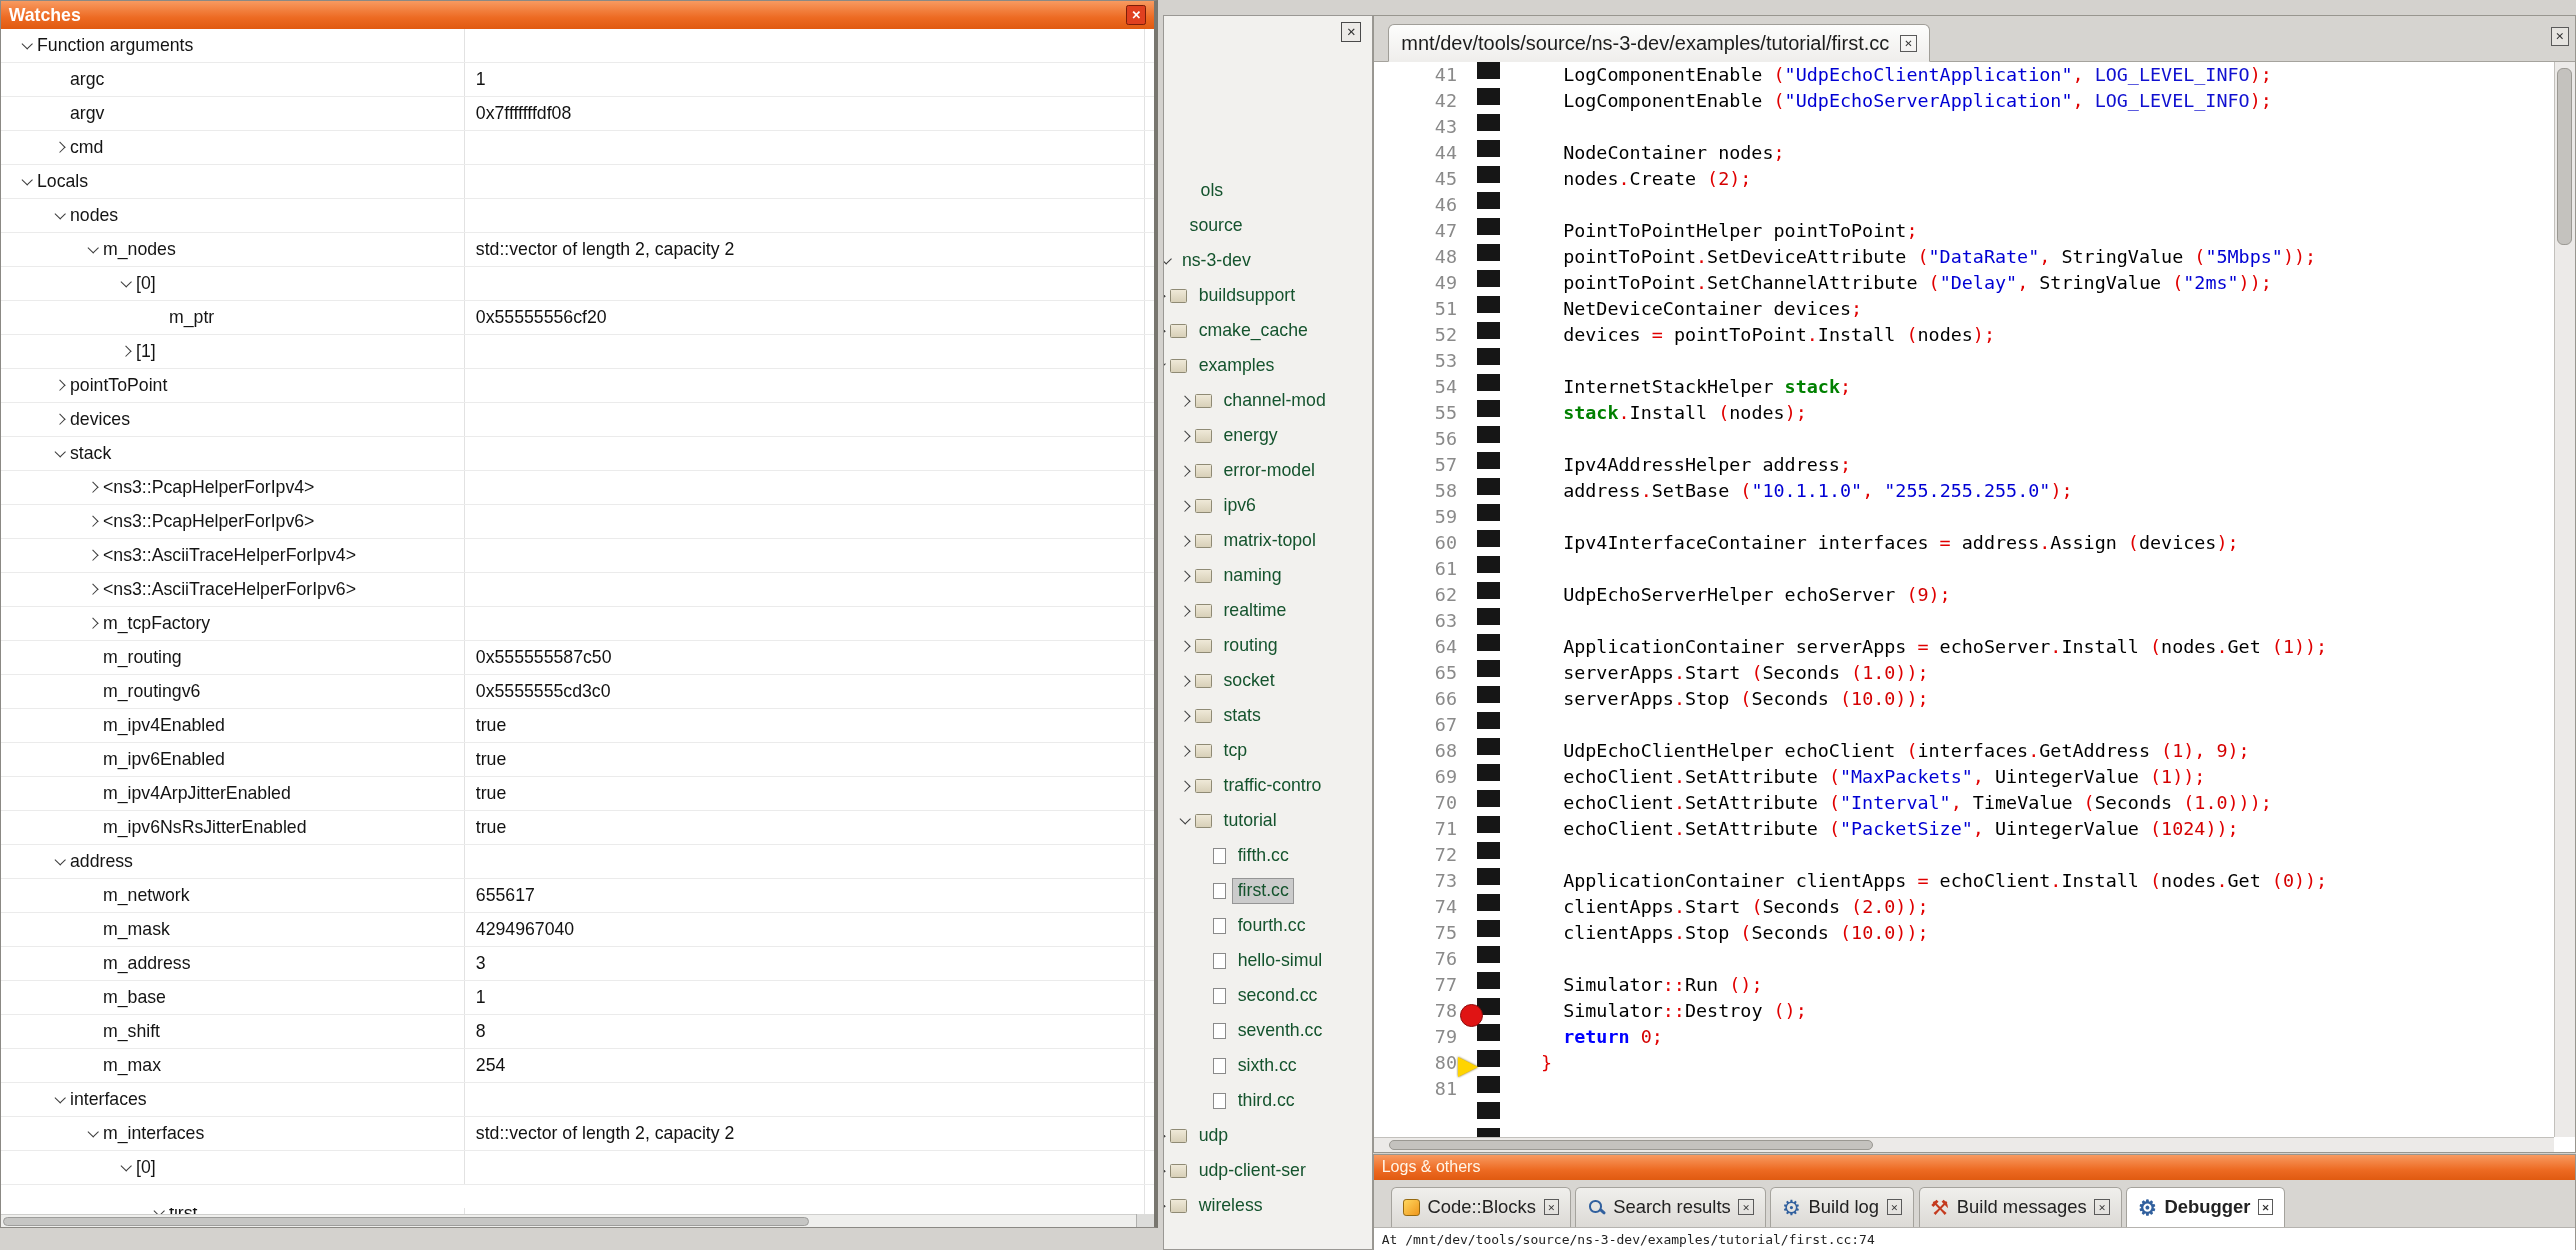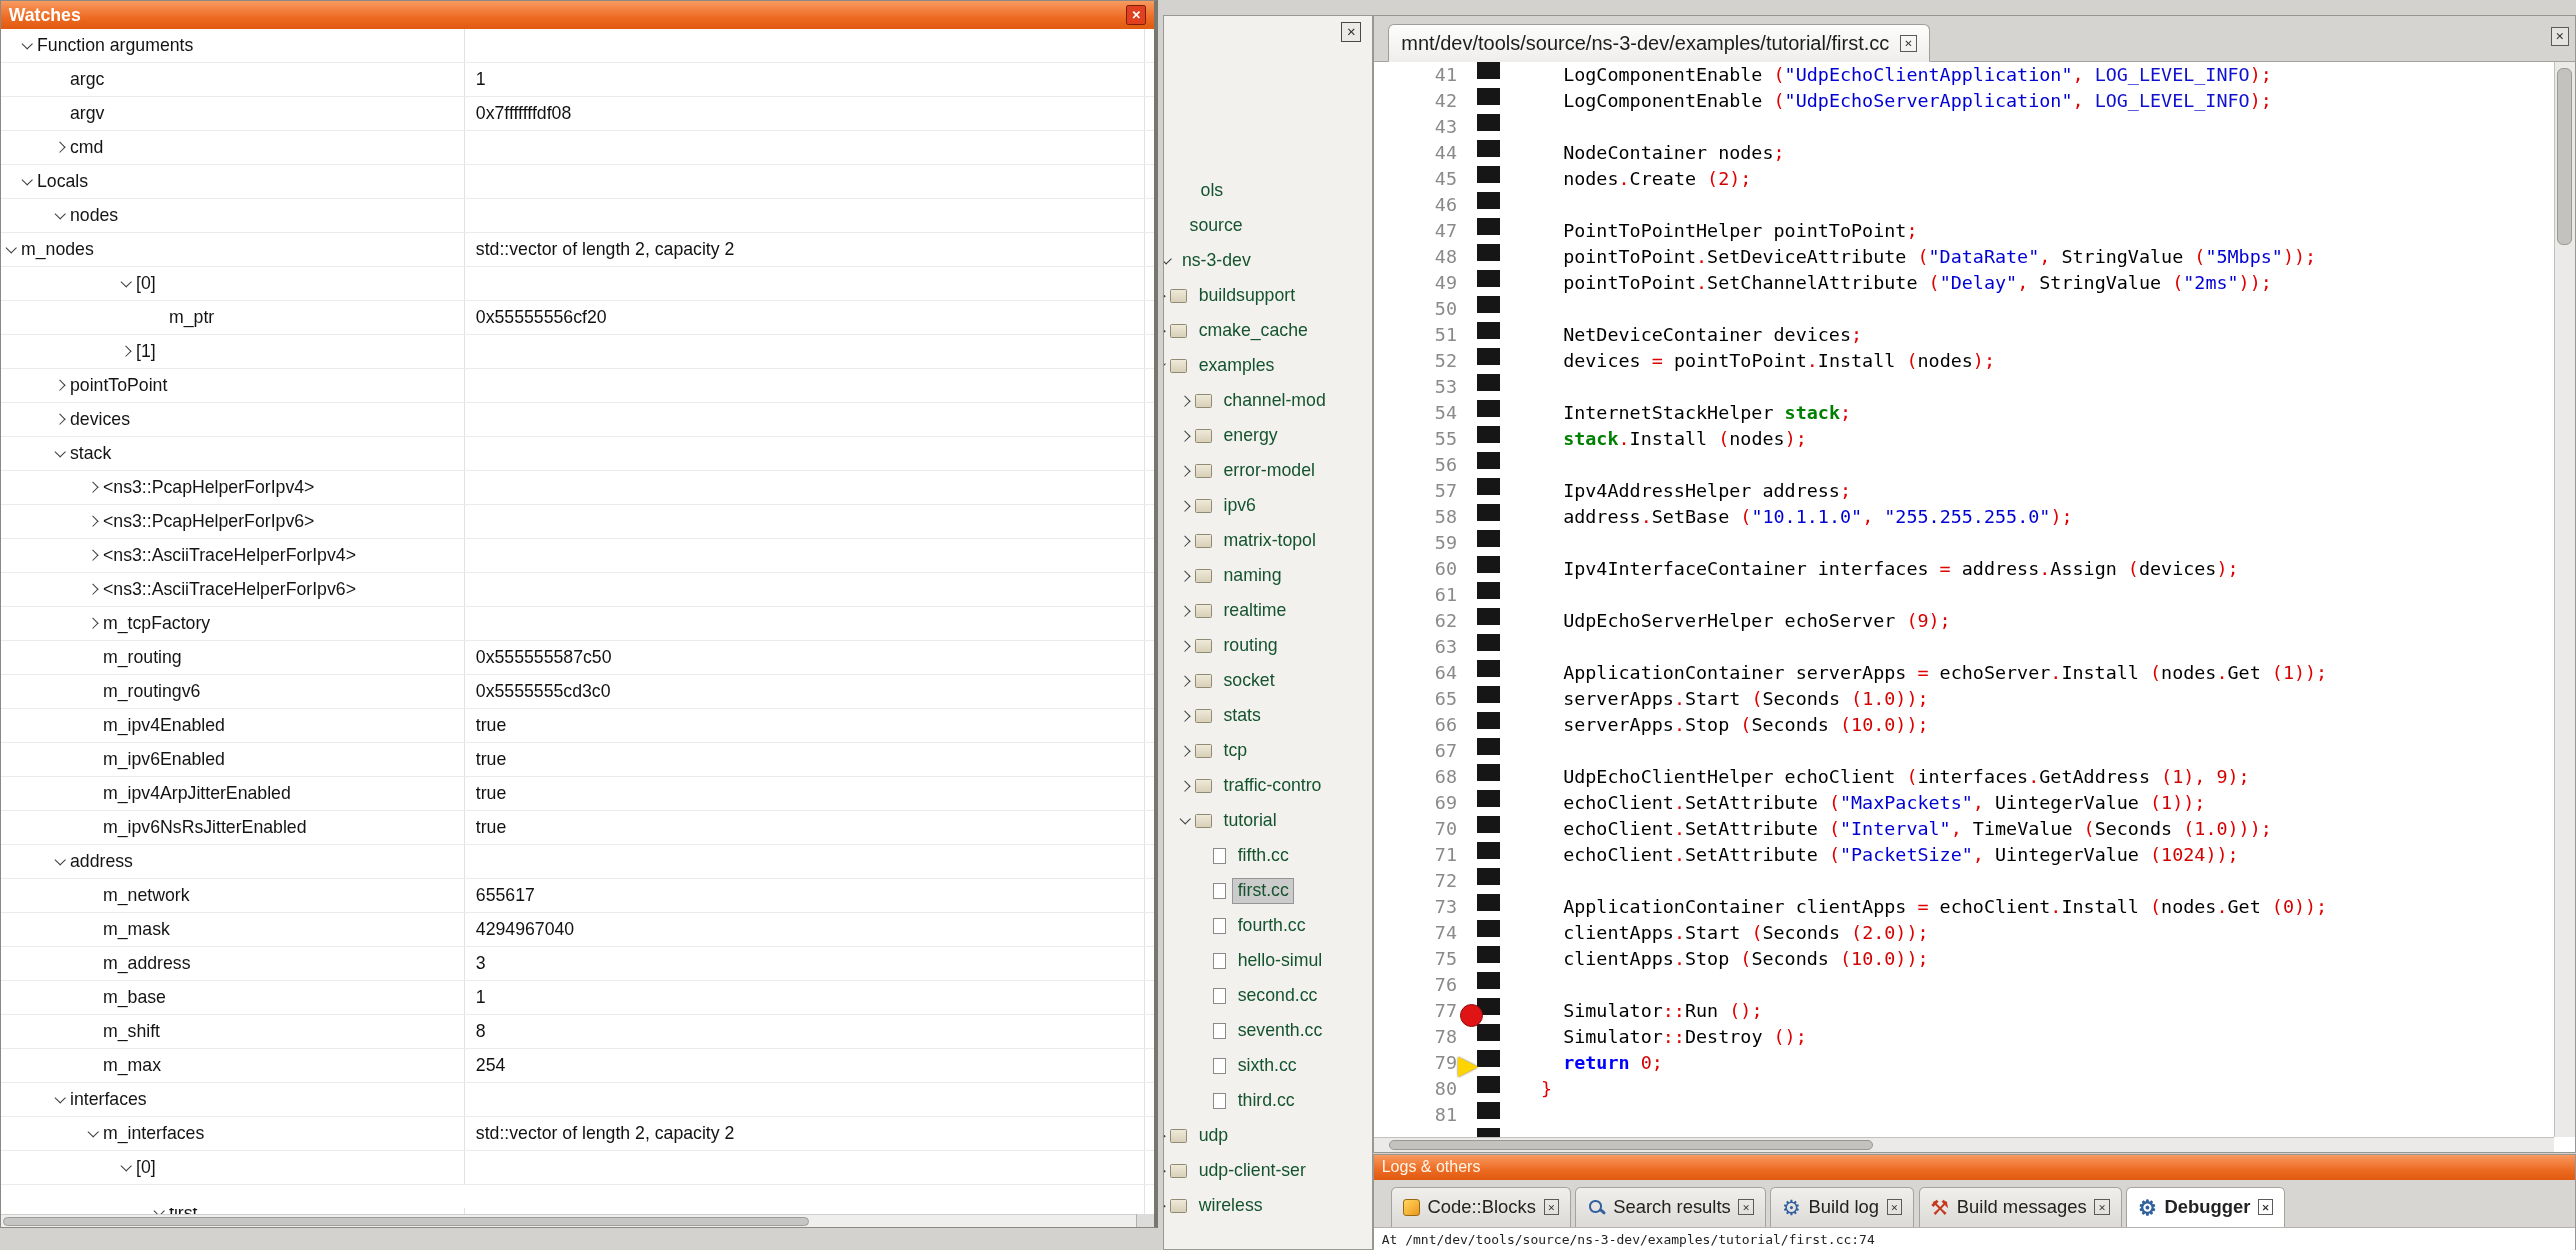--- a/index.html
+++ b/index.html
@@ -282,21 +282,20 @@
       <div id="lines">
           <div class="cline"><span class="lnum">41</span><span class="ltext"><span class="tk-t">  LogComponentEnable </span><span class="tk-o">(</span><span class="tk-s">"UdpEchoClientApplication"</span><span class="tk-o">,</span><span class="tk-t"> </span><span class="tk-u">LOG_LEVEL_INFO</span><span class="tk-o">);</span></span></div>
           <div class="cline"><span class="lnum">42</span><span class="ltext"><span class="tk-t">  LogComponentEnable </span><span class="tk-o">(</span><span class="tk-s">"UdpEchoServerApplication"</span><span class="tk-o">,</span><span class="tk-t"> </span><span class="tk-u">LOG_LEVEL_INFO</span><span class="tk-o">);</span></span></div>
           <div class="cline"><span class="lnum">43</span><span class="ltext"></span></div>
           <div class="cline"><span class="lnum">44</span><span class="ltext"><span class="tk-t">  NodeContainer nodes</span><span class="tk-o">;</span></span></div>
           <div class="cline"><span class="lnum">45</span><span class="ltext"><span class="tk-t">  nodes</span><span class="tk-o">.</span><span class="tk-t">Create </span><span class="tk-o">(</span><span class="tk-n">2</span><span class="tk-o">);</span></span></div>
           <div class="cline"><span class="lnum">46</span><span class="ltext"></span></div>
           <div class="cline"><span class="lnum">47</span><span class="ltext"><span class="tk-t">  PointToPointHelper pointToPoint</span><span class="tk-o">;</span></span></div>
           <div class="cline"><span class="lnum">48</span><span class="ltext"><span class="tk-t">  pointToPoint</span><span class="tk-o">.</span><span class="tk-t">SetDeviceAttribute </span><span class="tk-o">(</span><span class="tk-s">"DataRate"</span><span class="tk-o">,</span><span class="tk-t"> StringValue </span><span class="tk-o">(</span><span class="tk-s">"5Mbps"</span><span class="tk-o">));</span></span></div>
           <div class="cline"><span class="lnum">49</span><span class="ltext"><span class="tk-t">  pointToPoint</span><span class="tk-o">.</span><span class="tk-t">SetChannelAttribute </span><span class="tk-o">(</span><span class="tk-s">"Delay"</span><span class="tk-o">,</span><span class="tk-t"> StringValue </span><span class="tk-o">(</span><span class="tk-s">"2ms"</span><span class="tk-o">));</span></span></div>
-          <div class="cline"><span class="lnum">50</span><span class="ltext"></span></div>
           <div class="cline"><span class="lnum">51</span><span class="ltext"><span class="tk-t">  NetDeviceContainer devices</span><span class="tk-o">;</span></span></div>
           <div class="cline"><span class="lnum">52</span><span class="ltext"><span class="tk-t">  devices </span><span class="tk-o">=</span><span class="tk-t"> pointToPoint</span><span class="tk-o">.</span><span class="tk-t">Install </span><span class="tk-o">(</span><span class="tk-t">nodes</span><span class="tk-o">);</span></span></div>
           <div class="cline"><span class="lnum">53</span><span class="ltext"></span></div>
           <div class="cline"><span class="lnum">54</span><span class="ltext"><span class="tk-t">  InternetStackHelper </span><span class="tk-g">stack</span><span class="tk-o">;</span></span></div>
           <div class="cline"><span class="lnum">55</span><span class="ltext"><span class="tk-g">  stack</span><span class="tk-o">.</span><span class="tk-t">Install </span><span class="tk-o">(</span><span class="tk-t">nodes</span><span class="tk-o">);</span></span></div>
           <div class="cline"><span class="lnum">56</span><span class="ltext"></span></div>
           <div class="cline"><span class="lnum">57</span><span class="ltext"><span class="tk-t">  Ipv4AddressHelper address</span><span class="tk-o">;</span></span></div>
           <div class="cline"><span class="lnum">58</span><span class="ltext"><span class="tk-t">  address</span><span class="tk-o">.</span><span class="tk-t">SetBase </span><span class="tk-o">(</span><span class="tk-s">"10.1.1.0"</span><span class="tk-o">,</span><span class="tk-t"> </span><span class="tk-s">"255.255.255.0"</span><span class="tk-o">);</span></span></div>
           <div class="cline"><span class="lnum">59</span><span class="ltext"></span></div>
           <div class="cline"><span class="lnum">60</span><span class="ltext"><span class="tk-t">  Ipv4InterfaceContainer interfaces </span><span class="tk-o">=</span><span class="tk-t"> address</span><span class="tk-o">.</span><span class="tk-t">Assign </span><span class="tk-o">(</span><span class="tk-t">devices</span><span class="tk-o">);</span></span></div>
@@ -433,21 +432,21 @@
             <span class="chevbox">
               <span class="chev d"></span>
             </span>
             <span class="wlabel">nodes</span>
           </div>
           <div class="wval">
             <span></span>
           </div>
         </div>
         <div class="wrow">
-          <div class="wname" style="">
+          <div class="wname" style="padding-left: 82px;">
             <span class="chevbox">
               <span class="chev d"></span>
             </span>
             <span class="wlabel">m_nodes</span>
           </div>
           <div class="wval">
             <span>std::vector of length 2, capacity 2</span>
           </div>
         </div>
         <div class="wrow">

